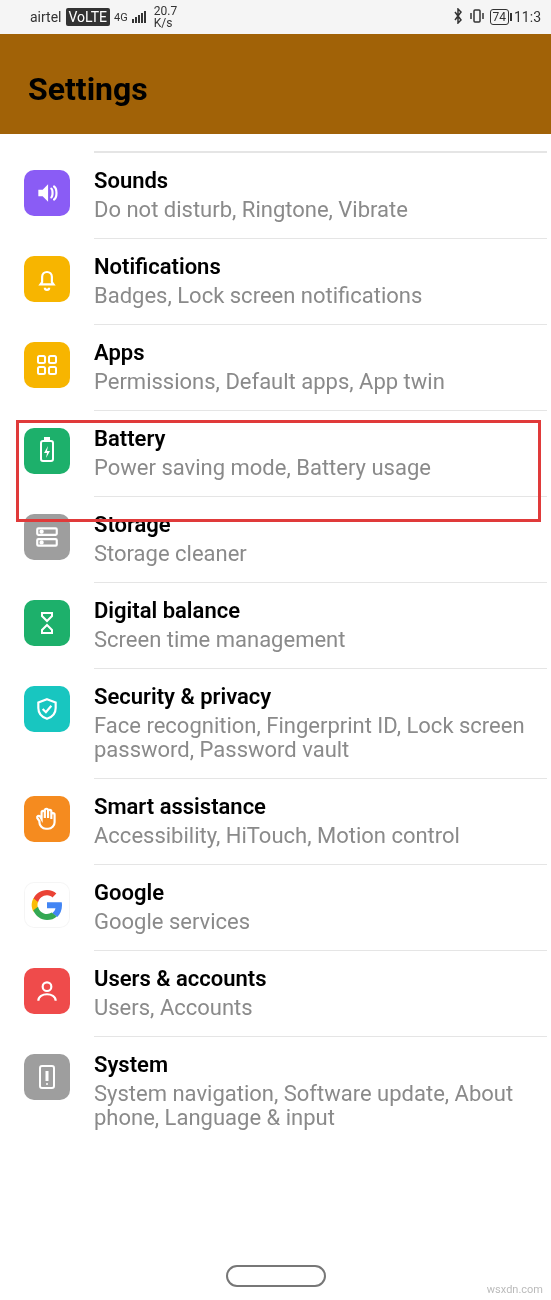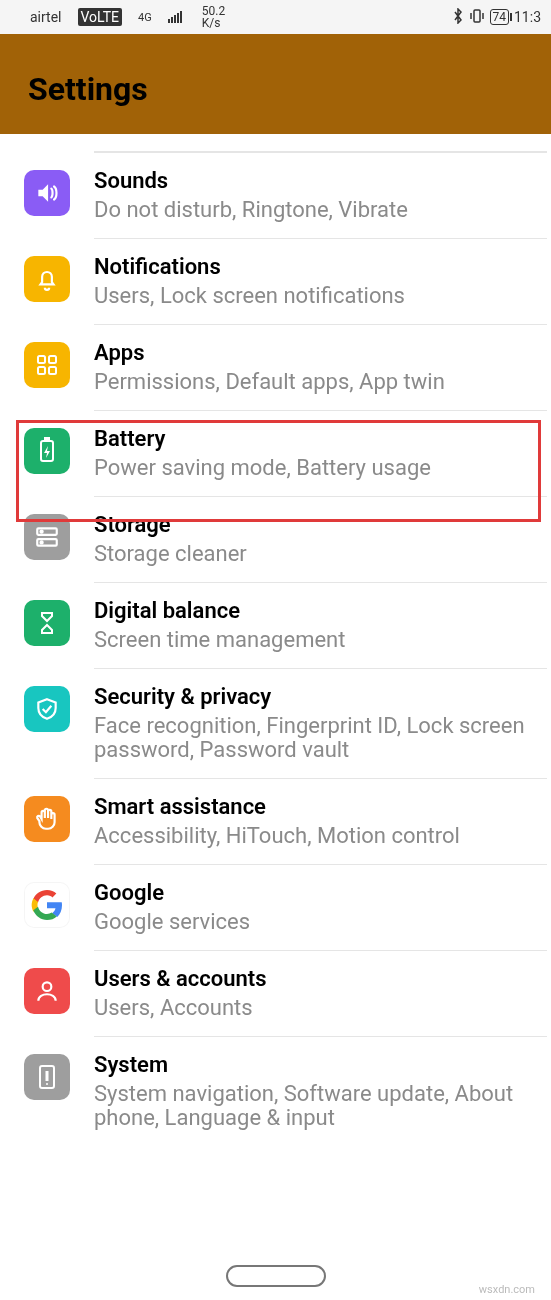--- a/index.html
+++ b/index.html
@@ -15,21 +15,21 @@
   .status-bar {
     height: 34px;
     display: flex;
     justify-content: space-between;
     align-items: center;
     padding: 0 10px 0 30px;
     font-size: 14px;
     color: #333;
     background: #f5f5f5;
   }
-  .status-left { display:flex; align-items:center; gap:16px; }
+  .status-left { display:flex; align-items:center; gap:4px; }
   .volte {
     background: #333; color:#fff; font-size:14px; padding:1px 3px; border-radius:2px;
   }
   .status-net { font-size:11px; line-height:11px; }
   .status-speed { text-align:left; font-size:12px; line-height:12px; margin-left:4px;}
   .status-right { display:flex; align-items:center; gap:5px; font-size:14px;}
   .battery-box {
     border:1.5px solid #333; border-radius:3px; padding:0 2px; font-size:12px; line-height:14px;
     position:relative;
   }
@@ -88,21 +88,21 @@
   }
   
   .pill {
     position:absolute;
     bottom:13px; left:50%; transform:translateX(-50%);
     width:100px; height:22px;
     border:2px solid #777;
     border-radius:14px;
   }
   .watermark {
-    position:absolute; bottom:4px; right:16px;
+    position:absolute; bottom:4px; right:8px;
     font-size:11px; color:#bbb;
   }
   
   .g-logo {
     width:46px;height:46px;border-radius:10px;background:#fff;
     display:flex;align-items:center;justify-content:center;
     box-shadow:0 0 0 1px rgba(0,0,0,.04) inset;
   }
   .signal-bars{display:inline-flex;align-items:flex-end;gap:1px;}
   .signal-bars span{width:2px;background:#333;}
@@ -123,21 +123,21 @@
       <span>4G</span>
     </span>
     <span class="signal-bars">
       <span></span>
         <span></span>
         <span></span>
         <span></span>
         <span></span>
     </span>
     <span class="status-speed">
-      <div>50.2</div>
+      <div>20.7</div>
       <div>K/s</div>
     </span>
   </div>
   <div class="status-right">
     <span>
       <svg width="12" height="16" viewBox="0 0 12 16">
           <path d="M3 4 L9 12 L6 15 V1 L9 4 L3 12" fill="none" stroke="#333" stroke-width="1.5"></path>
         </svg>
     </span>
     <span>
@@ -173,21 +173,21 @@
 
   <div class="row">
     <div class="icon-wrap" style="background:#f7b500">
       <svg width="26" height="26" viewBox="0 0 24 24" fill="none" stroke="#fff" stroke-width="2">
           <path d="M6 17h12l-1.5-2V10a4.5 4.5 0 10-9 0v5L6 17z"></path>
           <path d="M10 20a2 2 0 004 0"></path>
         </svg>
     </div>
     <div class="text-col">
       <div class="title">Notifications</div>
-      <div class="subtitle">Users, Lock screen notifications</div>
+      <div class="subtitle">Badges, Lock screen notifications</div>
     </div>
   </div>
 
   <div class="row">
     <div class="icon-wrap" style="background:#f7b500">
       <svg width="24" height="24" viewBox="0 0 24 24" fill="none" stroke="#fff" stroke-width="2">
           <rect x="3" y="3" width="7" height="7" rx="1.5"></rect>
           <rect x="14" y="3" width="7" height="7" rx="1.5"></rect>
           <rect x="3" y="14" width="7" height="7" rx="1.5"></rect>
           <rect x="14" y="14" width="7" height="7" rx="1.5"></rect>

